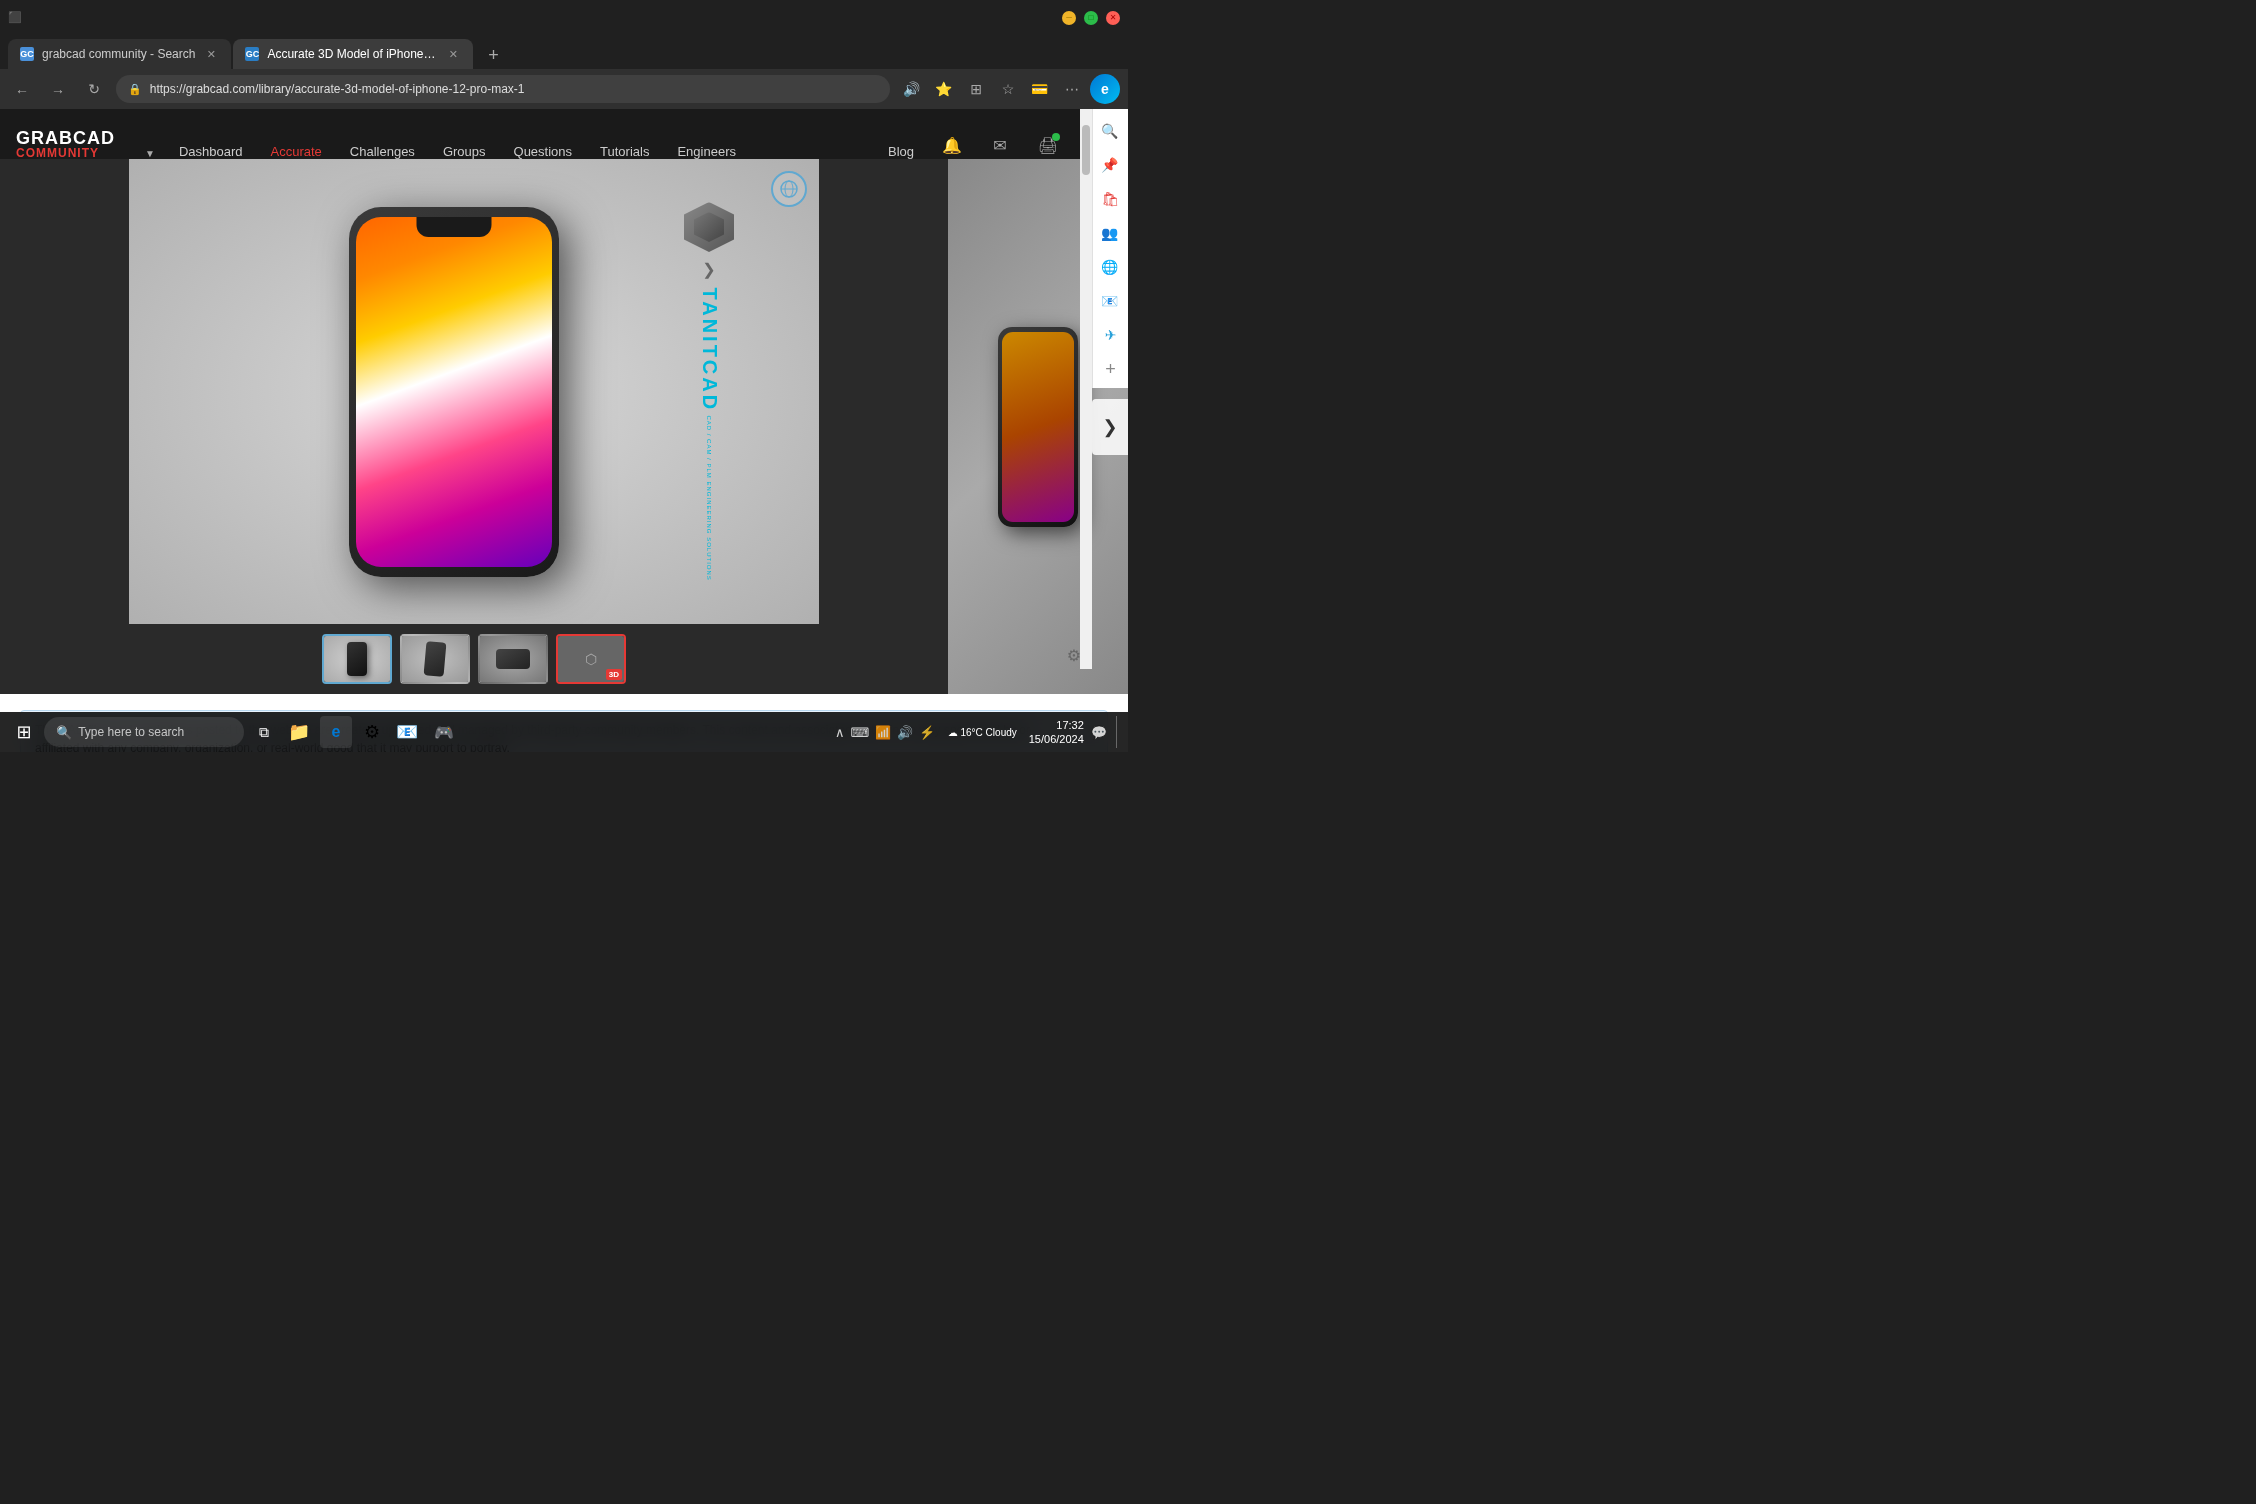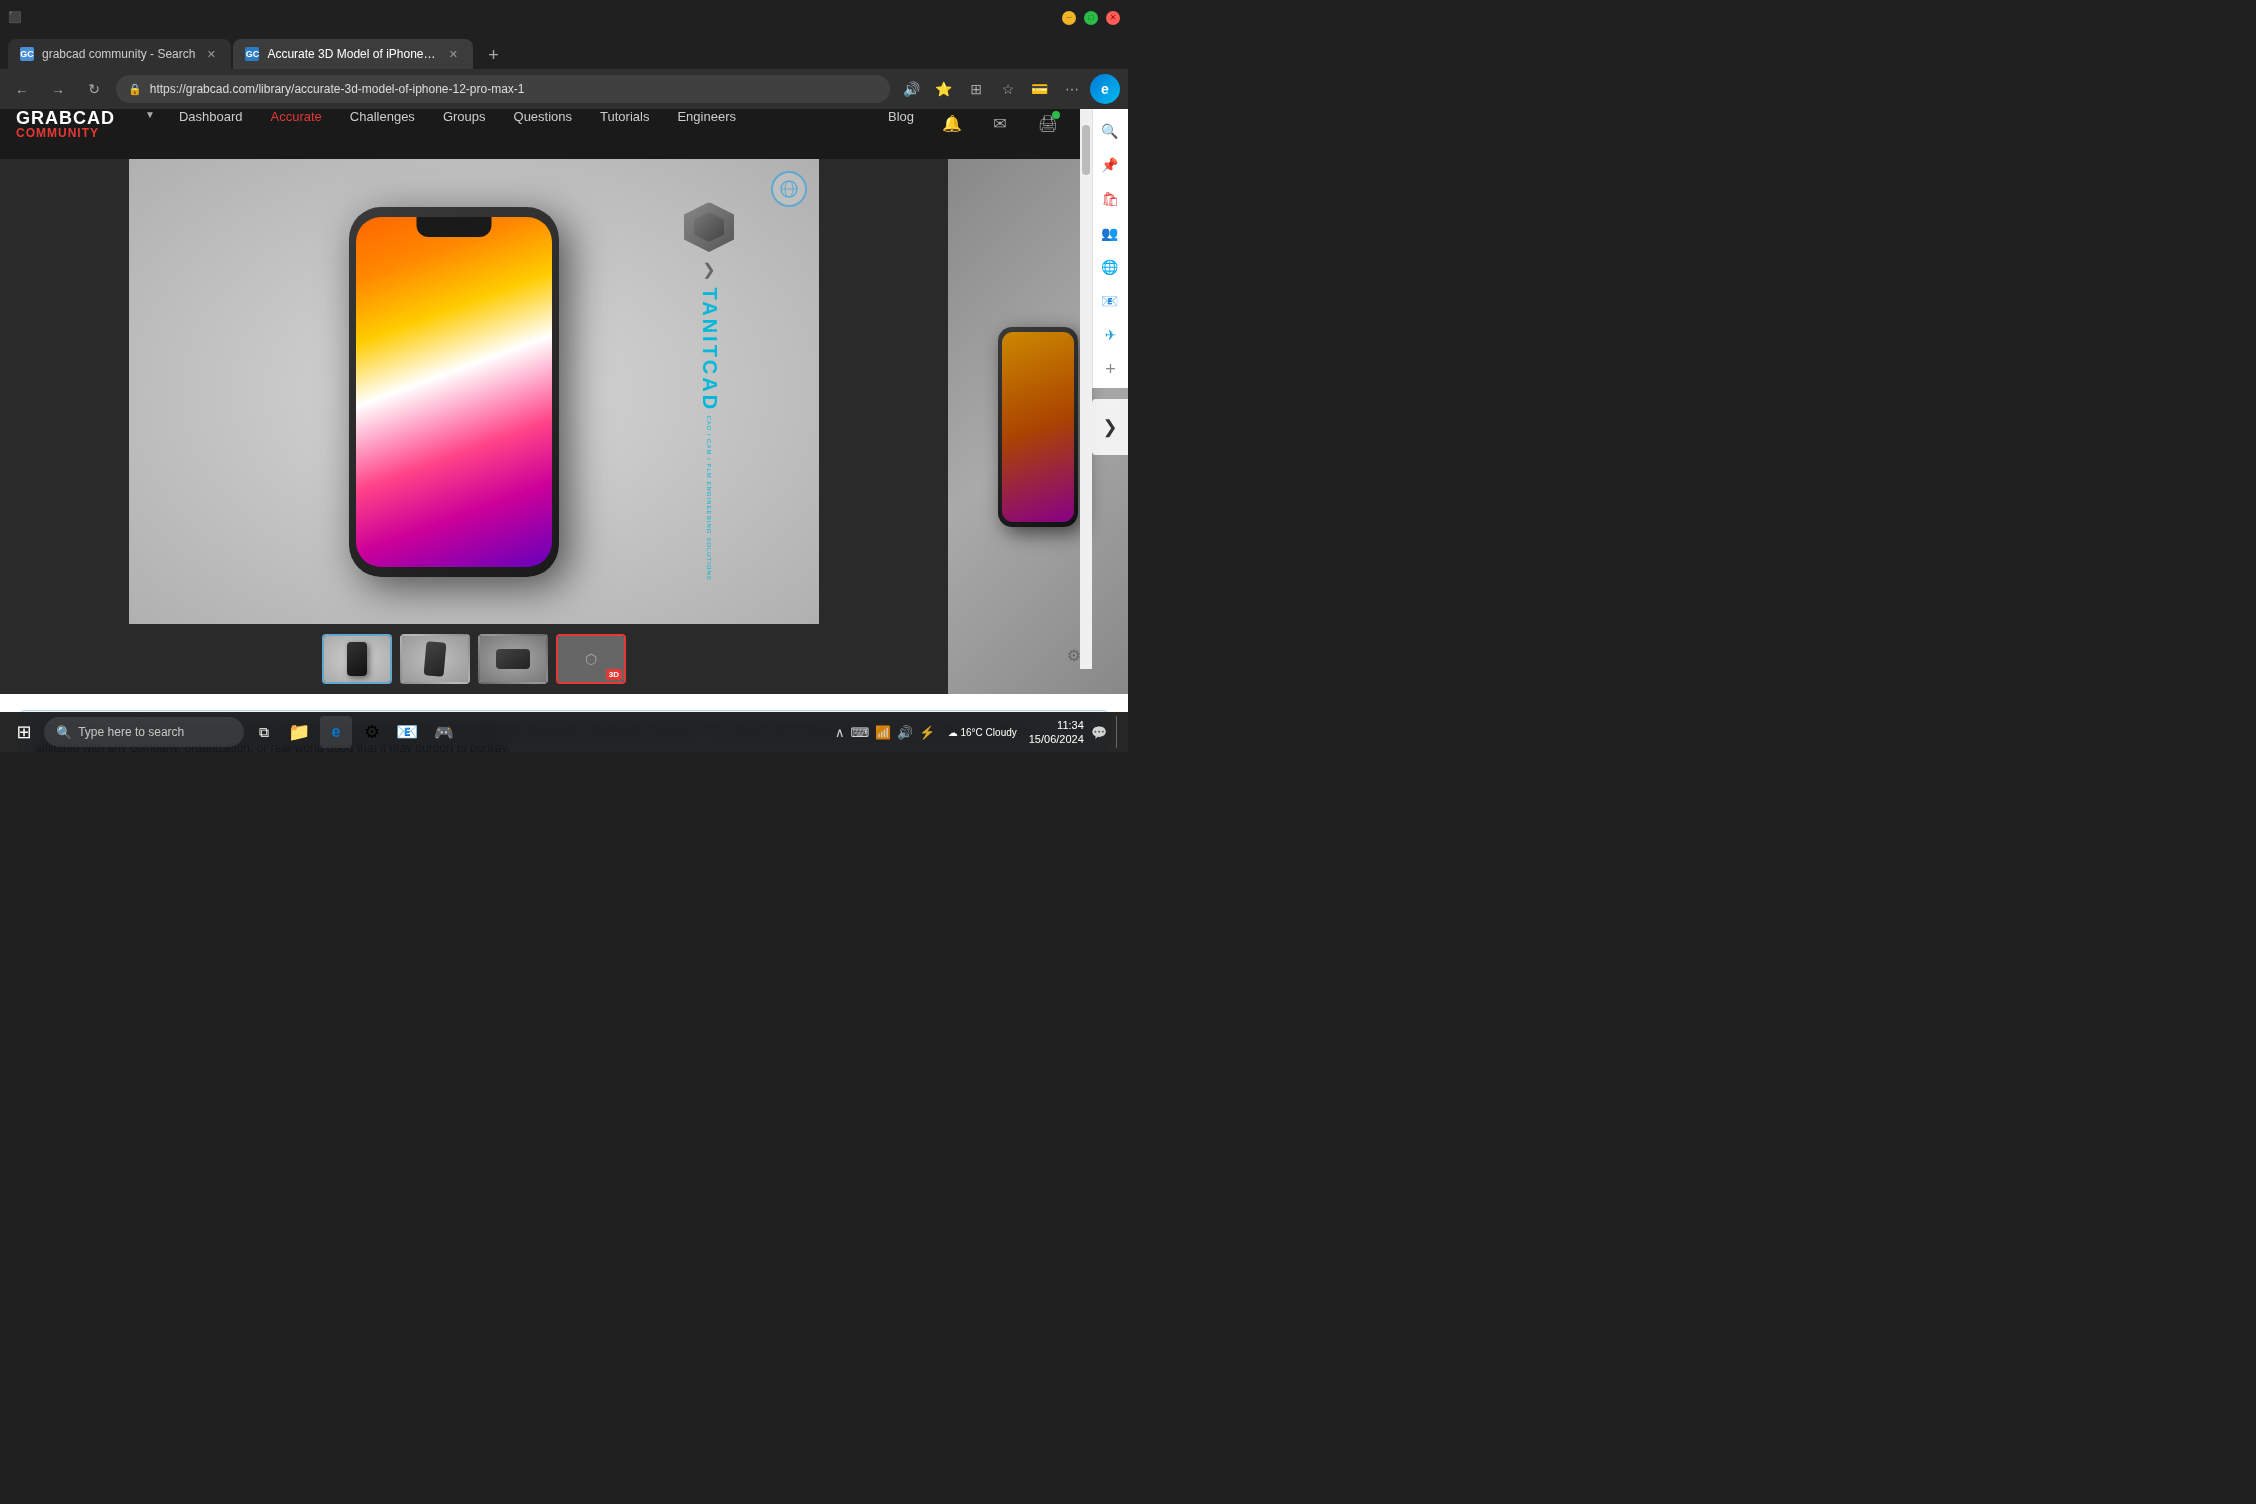--- a/index.html
+++ b/index.html
@@ -118,21 +118,21 @@
     .toolbar-icon {
       width: 28px;height:28px;border-radius:50%;display:flex;align-items:center;justify-content:center;
       color:#aaa;font-size:14px;cursor:pointer;
     }
 
     
     .grabcad-nav {
       background: #1a1a1a;
       height: 50px;
       display: flex;
-      align-items: flex-start;
+      align-items: flex-end;
       padding: 0 16px;
       gap: 20px;
     }
 
     .grabcad-logo {
       display: flex;
       flex-direction: column;
       line-height: 1;
       margin-right: 8px;
     }
@@ -517,20 +517,20 @@
       <span class="sys-icon">📶</span>
       <span class="sys-icon">🔊</span>
       <span class="sys-icon">⚡</span>
     </div>
 
     <div style="display:flex;flex-direction:column;align-items:flex-end;margin:0 8px;">
       <span style="color:#fff;font-size:10px;">☁ <span>16°C Cloudy</span></span>
     </div>
 
     <div class="taskbar-time">
-      <div>11:34</div>
+      <div>17:32</div>
       <div>15/06/2024</div>
     </div>
 
     <div class="sys-icon" style="margin-left:4px;">💬</div>
     <div class="sys-icon" style="width:4px;height:32px;border-left:1px solid rgba(255,255,255,0.3);margin-left:4px;"></div>
   </div>
 </div>
 
 </body></html>

